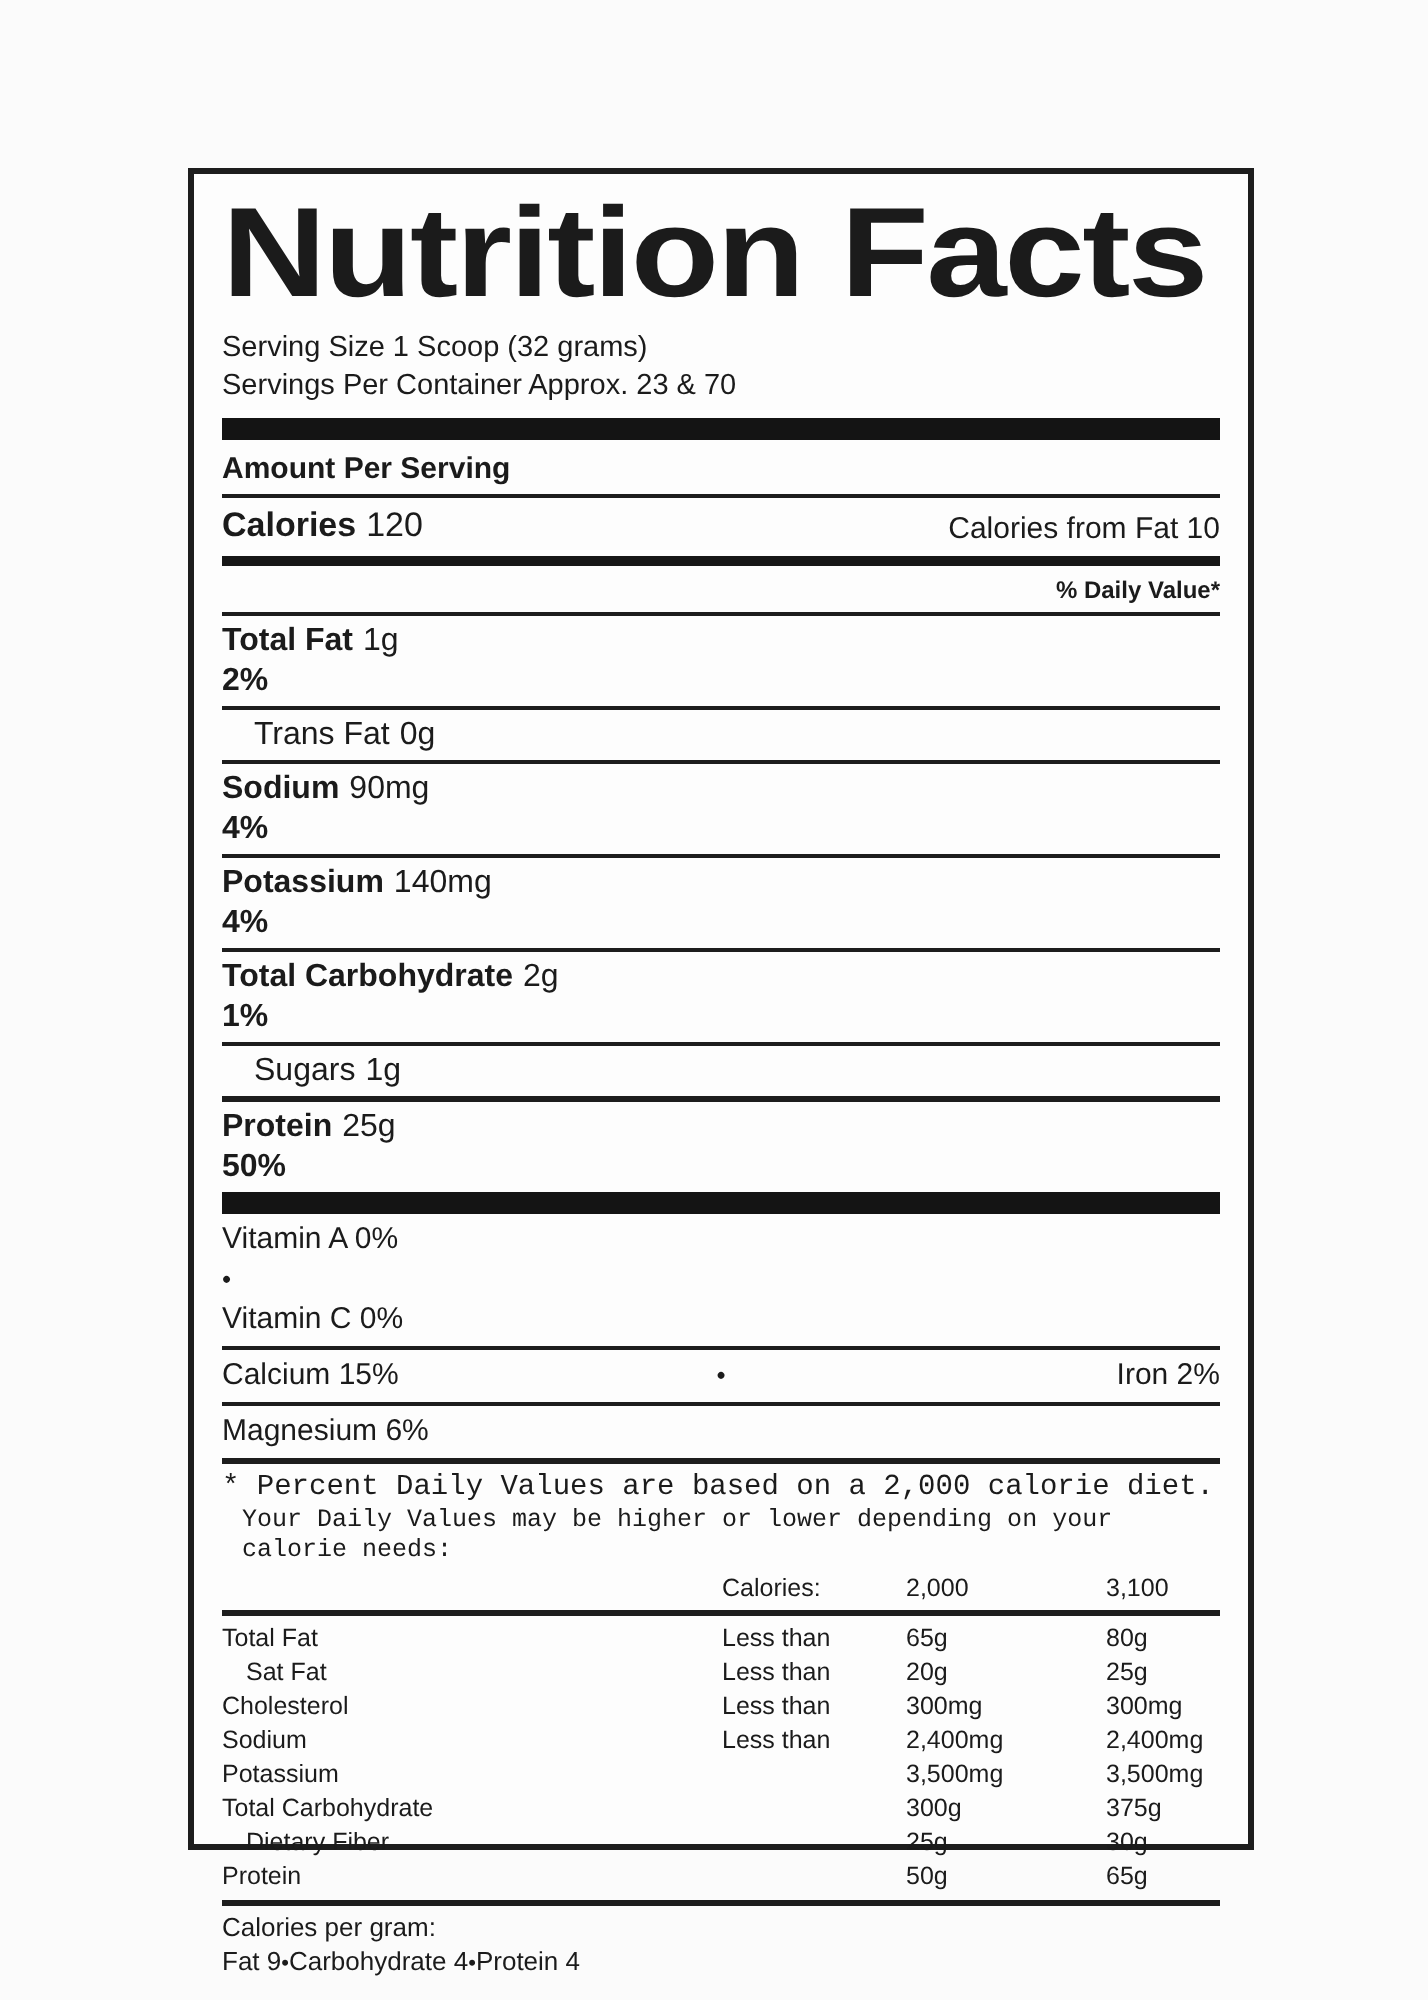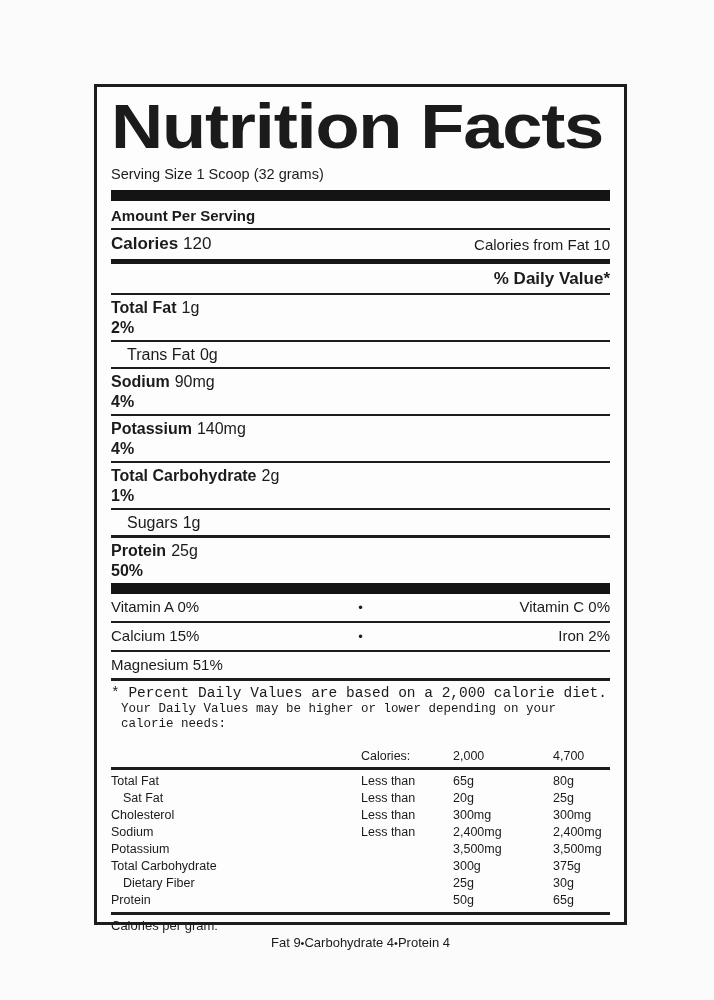--- a/index.html
+++ b/index.html
@@ -20,58 +20,59 @@
     font-weight:bold; font-size:60px; line-height:1.05;
     letter-spacing:-1px; white-space:nowrap;
     transform:scale(1.205,1.06); transform-origin:left center;
     margin:2px 0 7px 0;
   }
   .serving { font-size:14.5px; line-height:19px; }
   .bar { height:11px; background:#141414; }
   .bar.after-serving { margin-top:6px; }
   .aps { font-weight:bold; font-size:15px; padding:6px 0 4px 0; }
   .rule-thin { border-top:2px solid #1d1d1d; }
-  .cal-row { display:flex; justify-content:space-between; align-items:center; padding:4px 0 5px 0; }
+  .cal-row { display:flex; justify-content:space-between; align-items:flex-end; padding:4px 0 5px 0; }
   .cal-left { font-size:17px; font-weight:bold; }
   .cal-left .amt { font-weight:normal; }
   .cal-right { font-size:15px; }
   .rule-med { height:5px; background:#171717; }
-  .dvh { text-align:right; font-weight:bold; font-size:17px; padding:5px 0 4px 0; }
+  .dvh { text-align:right; font-weight:bold; font-size:12px; padding:5px 0 4px 0; }
   .nrow { display:flex; justify-content:space-between; align-items:baseline;
           border-top:2px solid #1d1d1d; padding:2.5px 0; font-size:16px; line-height:20px;flex-direction:column; }
   .nrow:last-child { border-top-width:3px; }
   .nrow.indent .nleft { padding-left:16px; }
   .nrow.main .nm { font-weight:bold; }
   .amt { margin-left:5px; }
   .ndv { font-weight:bold; }
   .mrow { display:flex; align-items:baseline; border-top:2px solid #1d1d1d;
           padding:3px 0; font-size:15px; line-height:20px; }
-  .mrow:first-child { border-top:none; }
+  .mrow:first-child { border-top:none;flex-direction:column; }
   .mleft { flex:1; }
   .mdot { flex:0 0 auto; font-size:13px; }
   .mright { flex:1; text-align:right; }
   .fnote { border-top:3px solid #1d1d1d; padding-top:3px; font-size:14.5px; line-height:18px;font-family:Liberation Mono, monospace; }
   .fnote2 { font-size:12.5px; line-height:15px; padding-left:10px; }
   .tgrid { font-size:12.5px; }
   .trow { display:grid; grid-template-columns:250px 92px 100px 1fr; line-height:17px; }
-  .trow.thead { margin-top:16px; }
+  .trow.thead { margin-top:3px; }
   .trule { border-top:3px solid #1d1d1d; margin:2px 0 3px 0; }
   .tindent { padding-left:12px; }
   .cpg { border-top:3px solid #1d1d1d; margin-top:3px; padding-top:3px; }
   .cpg-label { font-size:13px; line-height:16px; }
-  .cpg-row { display:flex; justify-content:center; align-items:baseline;
+  .cpg-row { display:flex; justify-content:flex-start; align-items:baseline;
              font-size:13px; line-height:18px; padding-bottom:4px; }
   .cpg-row .mdot { font-size:11px; }
 </style>
 </head>
 <body>
 
 <div class="label">
   <div class="title">Nutrition Facts</div>
   <div class="serving">Serving Size 1 Scoop (32 grams)</div>
+  <div class="serving">Servings Per Container Approx. 23 &amp; 70</div>
 
   <div class="bar after-serving"></div>
 
   <div class="aps">Amount Per Serving</div>
   <div class="rule-thin"></div>
 
   <div class="cal-row">
     <span class="cal-left"><span>Calories</span><span class="amt">120</span></span>
     <span class="cal-right">Calories from Fat 10</span>
   </div>
@@ -117,37 +118,37 @@
         <span class="mleft">Vitamin A 0%</span>
         <span class="mdot">•</span>
         <span class="mright">Vitamin C 0%</span>
       </div>
       <div class="mrow">
         <span class="mleft">Calcium 15%</span>
         <span class="mdot">•</span>
         <span class="mright">Iron 2%</span>
       </div>
       <div class="mrow">
-        <span class="mleft">Magnesium 51%</span>
+        <span class="mleft">Magnesium 6%</span>
         <span class="mdot"></span>
         <span class="mright"></span>
       </div>
     </div>
 
   <div class="fnote">
     <div>* Percent Daily Values are based on a 2,000 calorie diet.</div>
     <div class="fnote2">Your Daily Values may be higher or lower depending on your calorie needs:</div>
   </div>
 
   <div class="tgrid">
     <div class="trow thead">
       <span></span>
       <span>Calories:</span>
       <span>2,000</span>
-      <span>4,700</span>
+      <span>3,100</span>
     </div>
     <div class="trule"></div>
     <div id="dvtable">
         <div class="trow">
           <span>Total Fat</span>
           <span>Less than</span>
           <span>65g</span>
           <span>80g</span>
         </div>
         <div class="trow">

